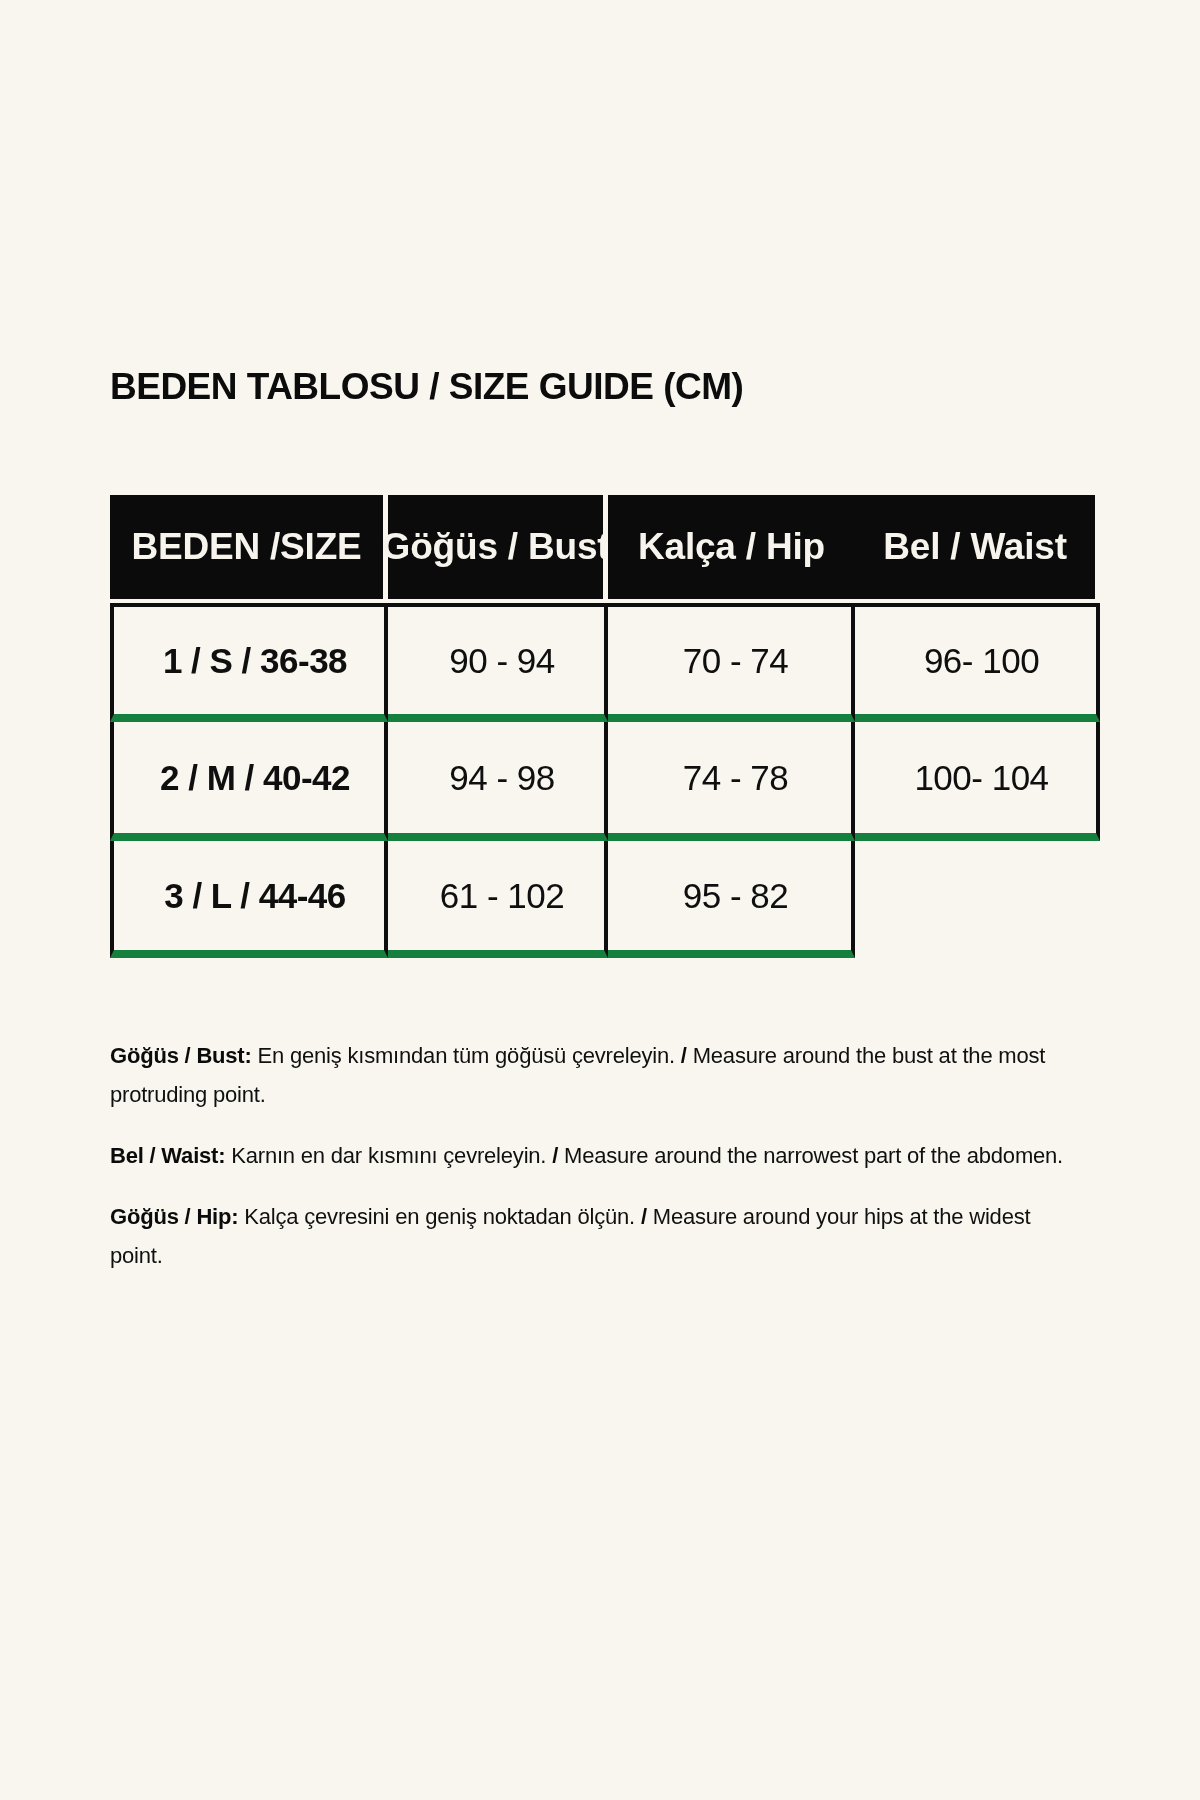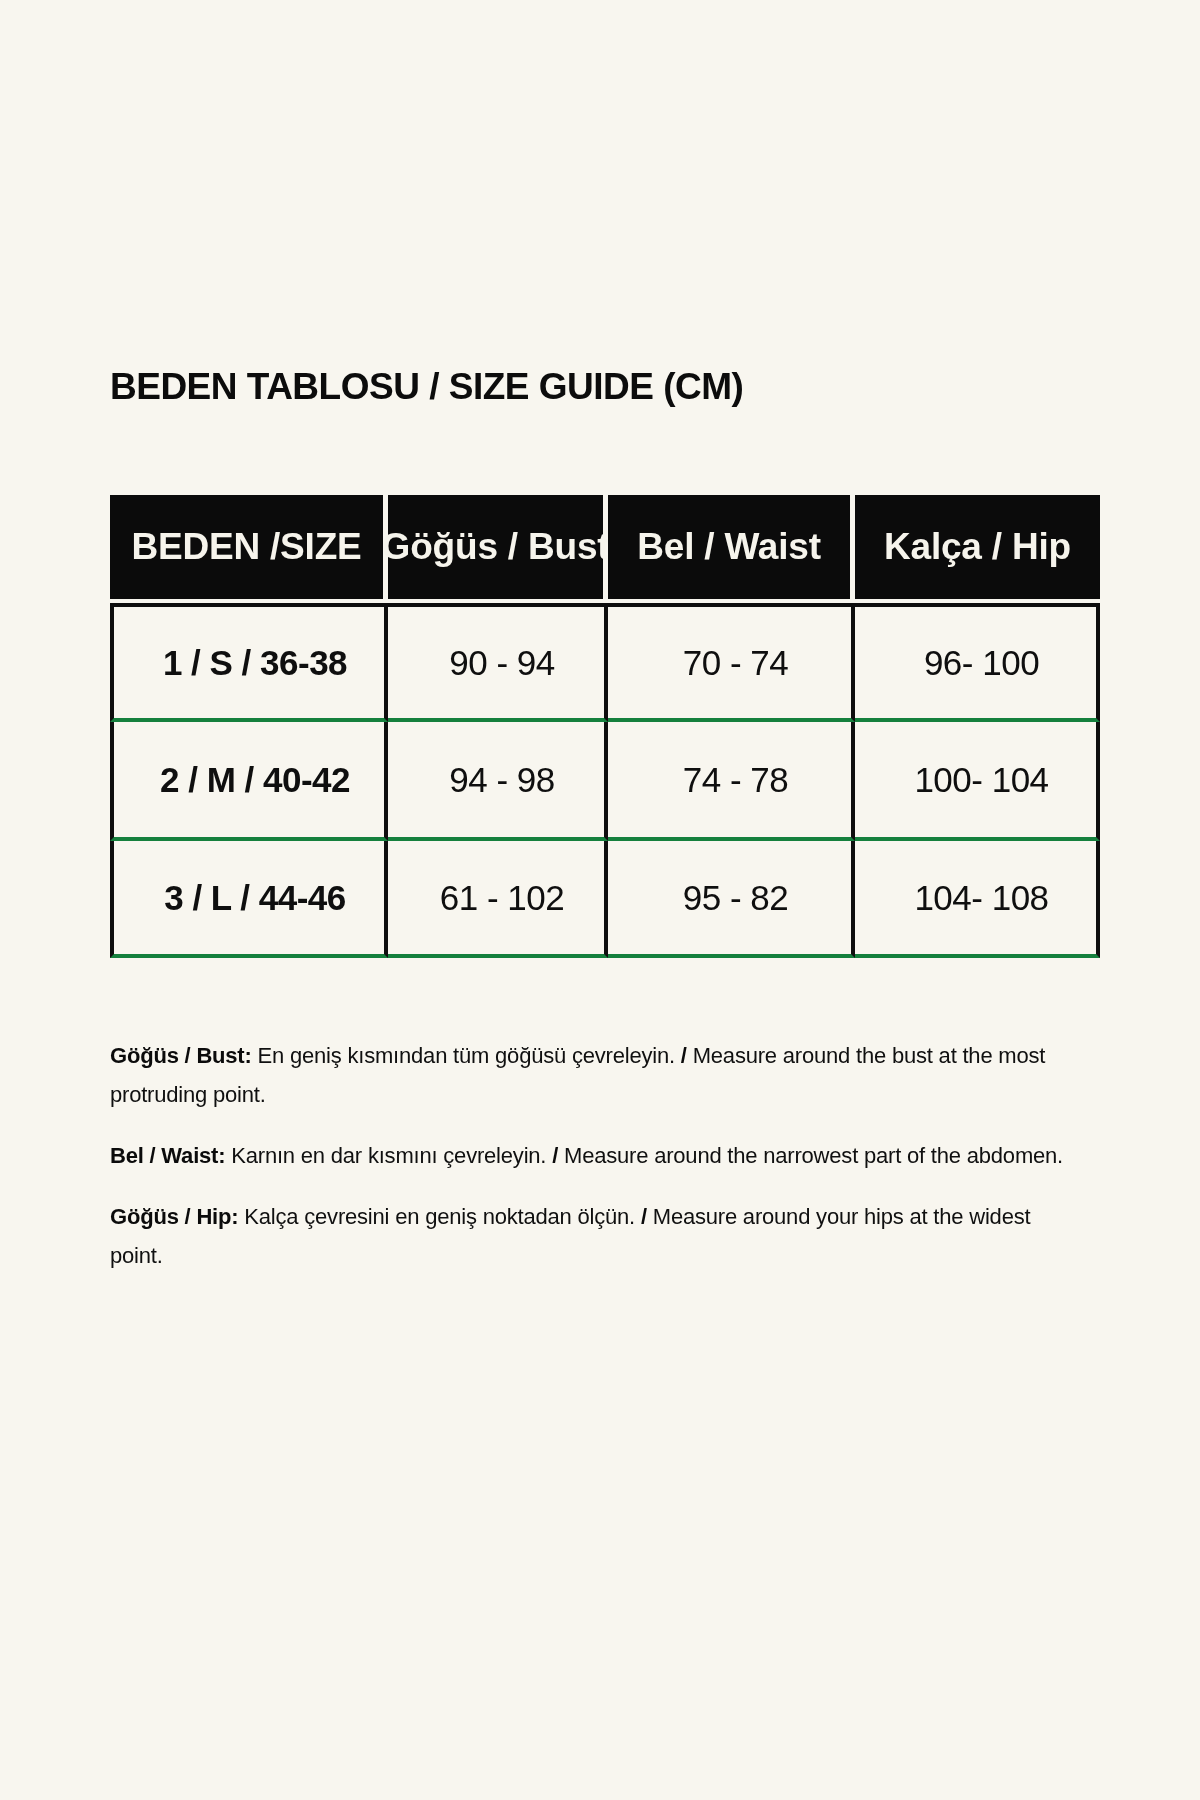--- a/index.html
+++ b/index.html
@@ -49,21 +49,21 @@
     letter-spacing: -0.2px;
     border-bottom: 4px solid #f8f6ef;
   }
   .th.sep { border-right: 5px solid #f8f6ef; }
   .cell {
     background: #f8f6ef;
     color: #0f0f0f;
     font-size: 35px;
     letter-spacing: -0.5px;
     border-right: 4px solid #0e0e0e;
-    border-bottom: 4px solid #15803d;
+    border-bottom: 8px solid #15803d;
     padding-left: 12px;
   }
   .cell.first-col { border-left: 4px solid #0e0e0e; font-weight: 700; }
   .cell.first-row { border-top: 4px solid #0e0e0e; }
   .notes {
     position: absolute;
     left: 110px;
     top: 1022px;
     width: 975px;
     font-size: 22px;
@@ -78,37 +78,36 @@
 <body>
 
 <div class="page">
 
   <h1 class="title">BEDEN TABLOSU / SIZE GUIDE (CM)</h1>
 
   <div class="size-table">
 
     <div class="th sep">BEDEN /SIZE</div>
     <div class="th sep">Göğüs / Bust</div>
+    <div class="th">Kalça / Hip</div>
     <div class="th sep">Bel / Waist</div>
-    <div class="th">Kalça / Hip</div>
 
     <div class="cell first-col first-row">1 / S / 36-38</div>
     <div class="cell first-row">90 - 94</div>
     <div class="cell first-row">70 - 74</div>
     <div class="cell first-row">96- 100</div>
 
     <div class="cell first-col">2 / M / 40-42</div>
     <div class="cell">94 - 98</div>
     <div class="cell">74 - 78</div>
     <div class="cell">100- 104</div>
 
     <div class="cell first-col">3 / L / 44-46</div>
     <div class="cell">61 - 102</div>
     <div class="cell">95 - 82</div>
-    <div class="cell">104- 108</div>
   </div>
 
   <div class="notes">
     <p>
       <strong>Göğüs / Bust:</strong>
       <span>En geniş kısmından tüm göğüsü çevreleyin.</span>
       <strong>/</strong>
       <span>Measure around the bust at the most protruding point.</span>
     </p>
     <p>

